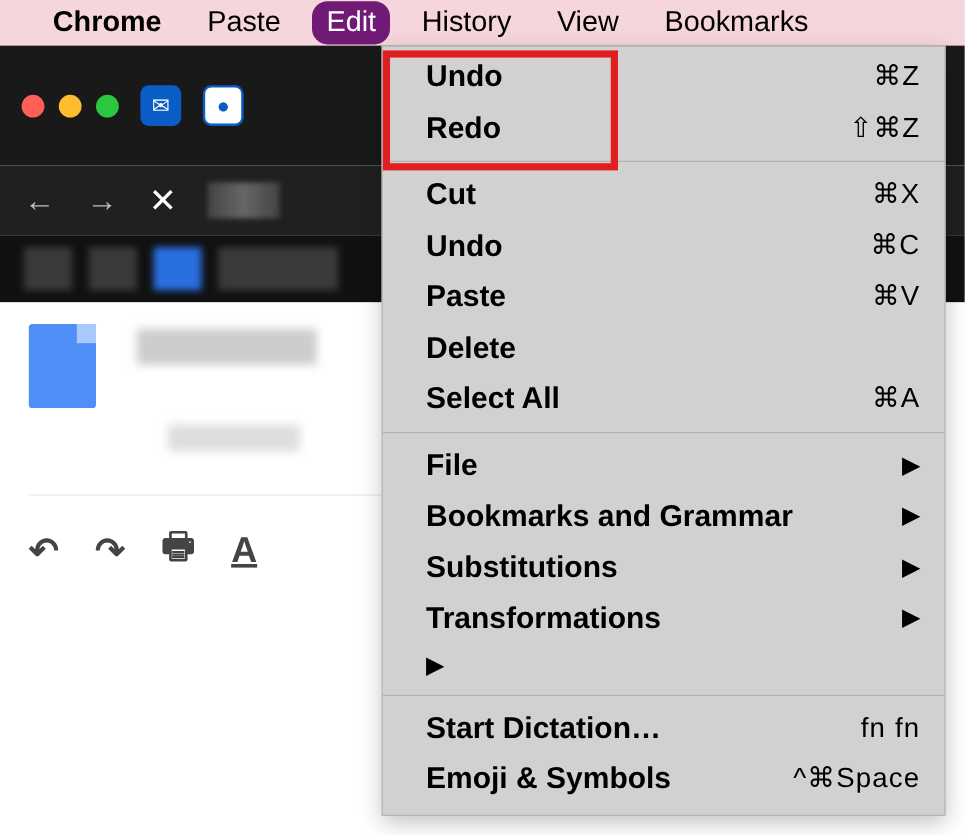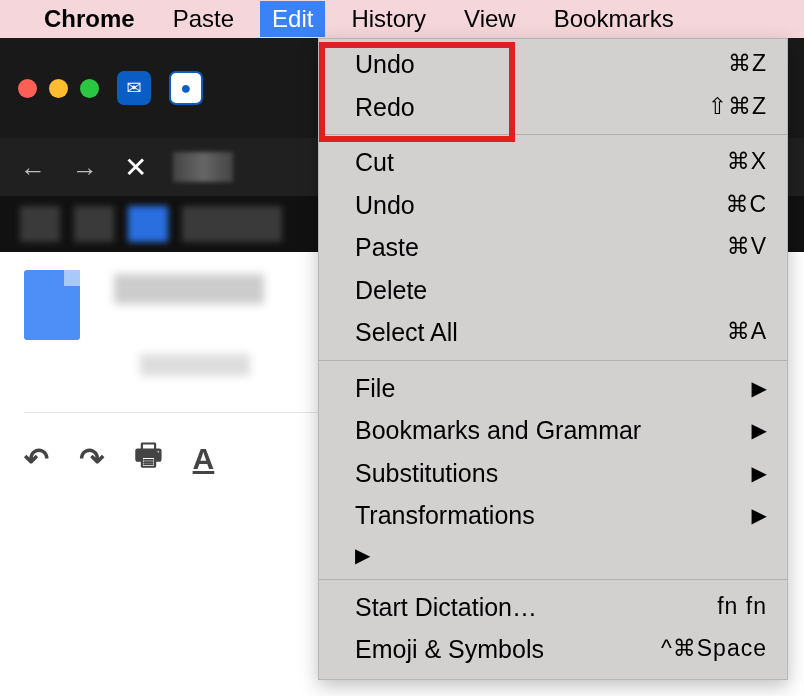--- a/index.html
+++ b/index.html
@@ -11,21 +11,21 @@
     align-items: center;
     height: 38px;
     padding: 0 10px;
     background: #F5D6DB;
     font-size: 24px;
     gap: 14px;
   }
   .menubar .apple { font-size: 24px; color: #000; padding: 0 4px; }
   .menubar .item { padding: 4px 12px; font-weight: 400; }
   .menubar .item.app { font-weight: 700; }
-  .menubar .item.active { background: #3b82f6; color: #fff; }
+  .menubar .item.active { background: #701a75; color: #fff; border-radius: 13px; }
 
   
   .browser-chrome {
     background: #191919;
     height: 100px;
     display: flex;
     align-items: center;
     padding-left: 18px;
     gap: 18px;
   }
@@ -90,21 +90,21 @@
   }
   .dropdown .sep { height:1px; background:#B3B0B0; margin:6px 0; }
   .dropdown .row {
     display:flex;
     align-items:center;
     padding: 5px 20px 5px 36px;
     line-height:1.3;
     position:relative;
     z-index:2;
   }
-  .dropdown .row .label { flex:1; }
+  .dropdown .row .label { flex:1;font-weight:bold; }
   .dropdown .row .shortcut { font-size:23px; color:#000; letter-spacing:1px; }
   .dropdown .row .submenu-arrow { font-size:20px; color:#000; }
 
   .highlight-box {
     position:absolute;
     top:3px;
     left:0px;
     width:196px;
     height:100px;
     border:6px solid #E02020;

